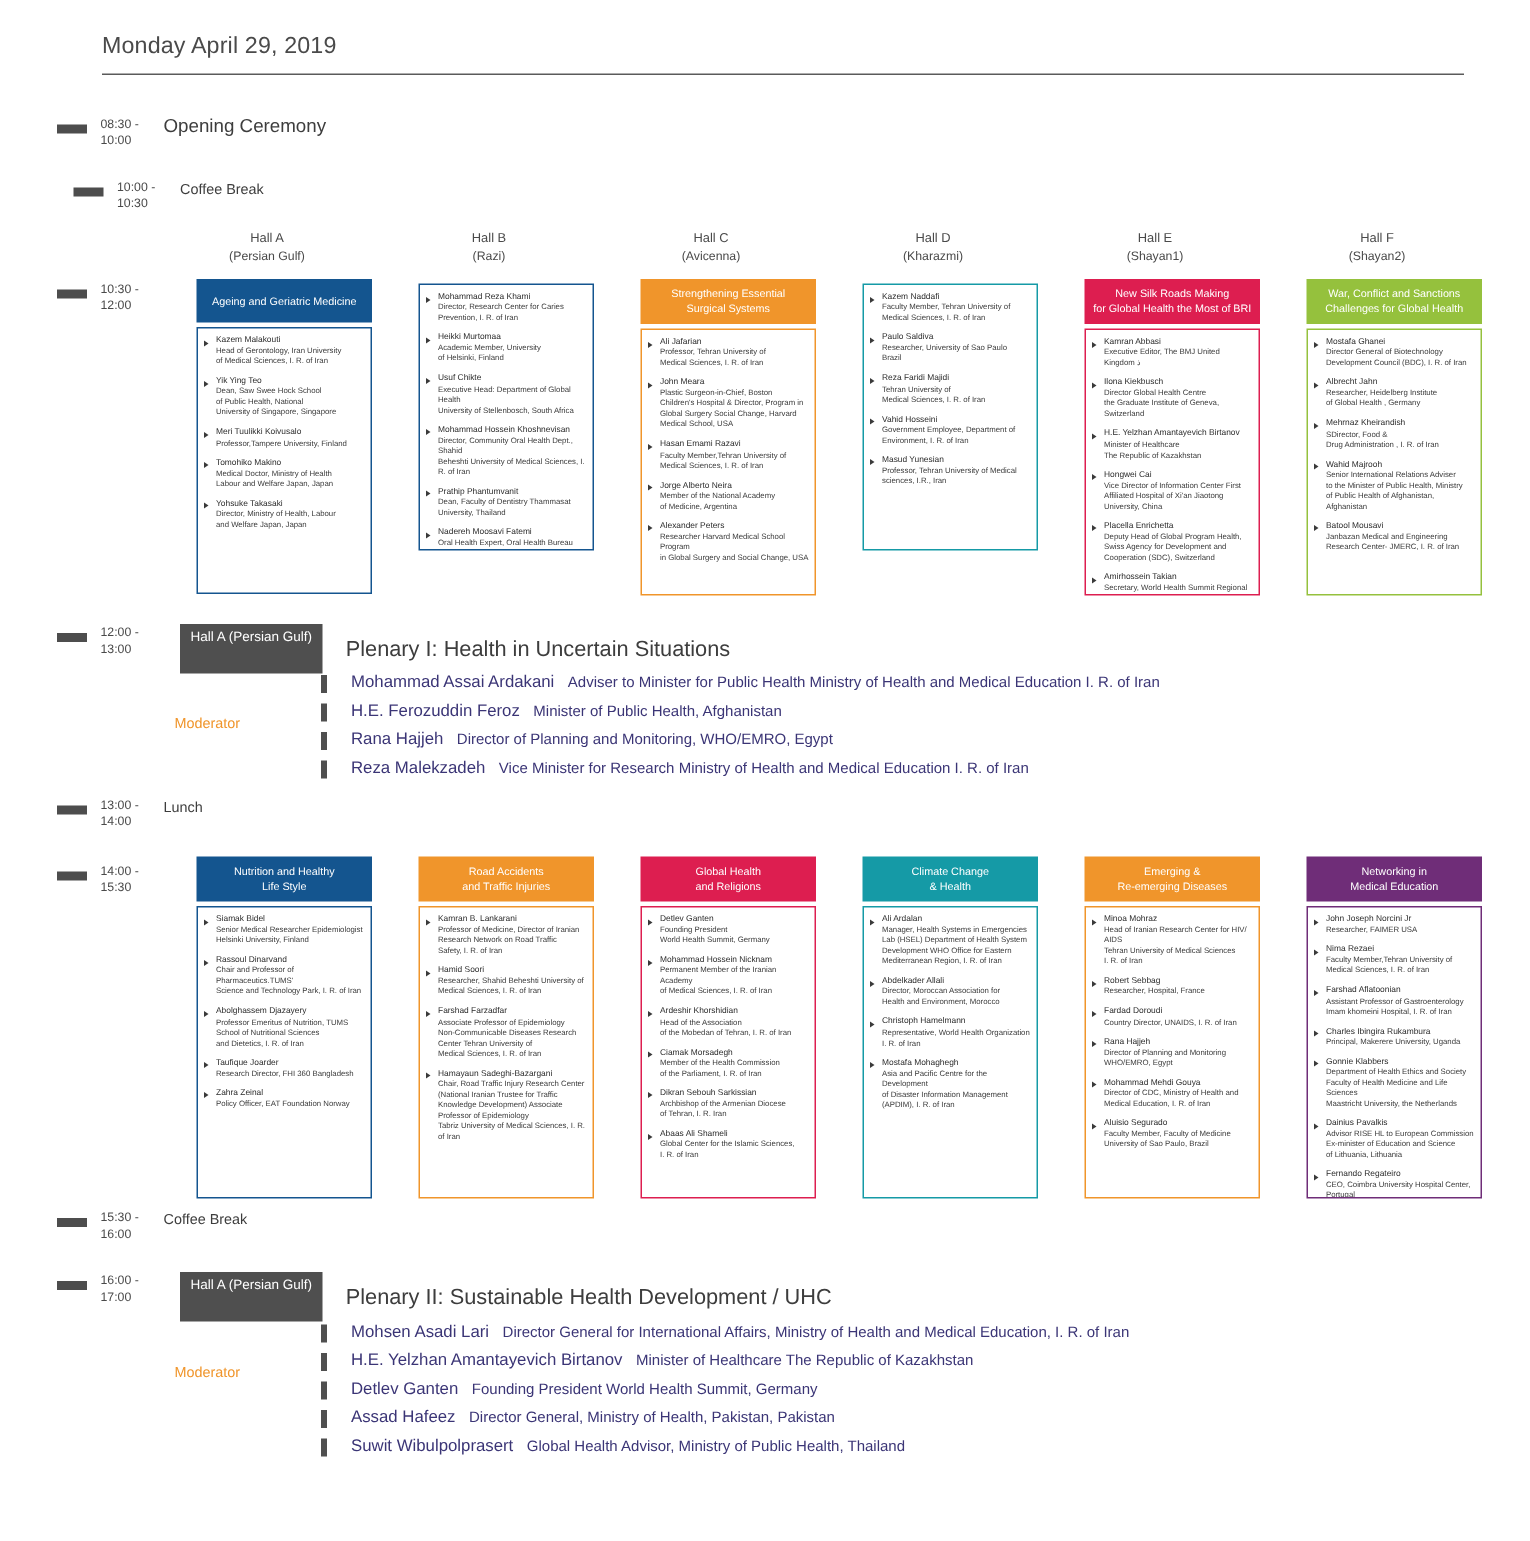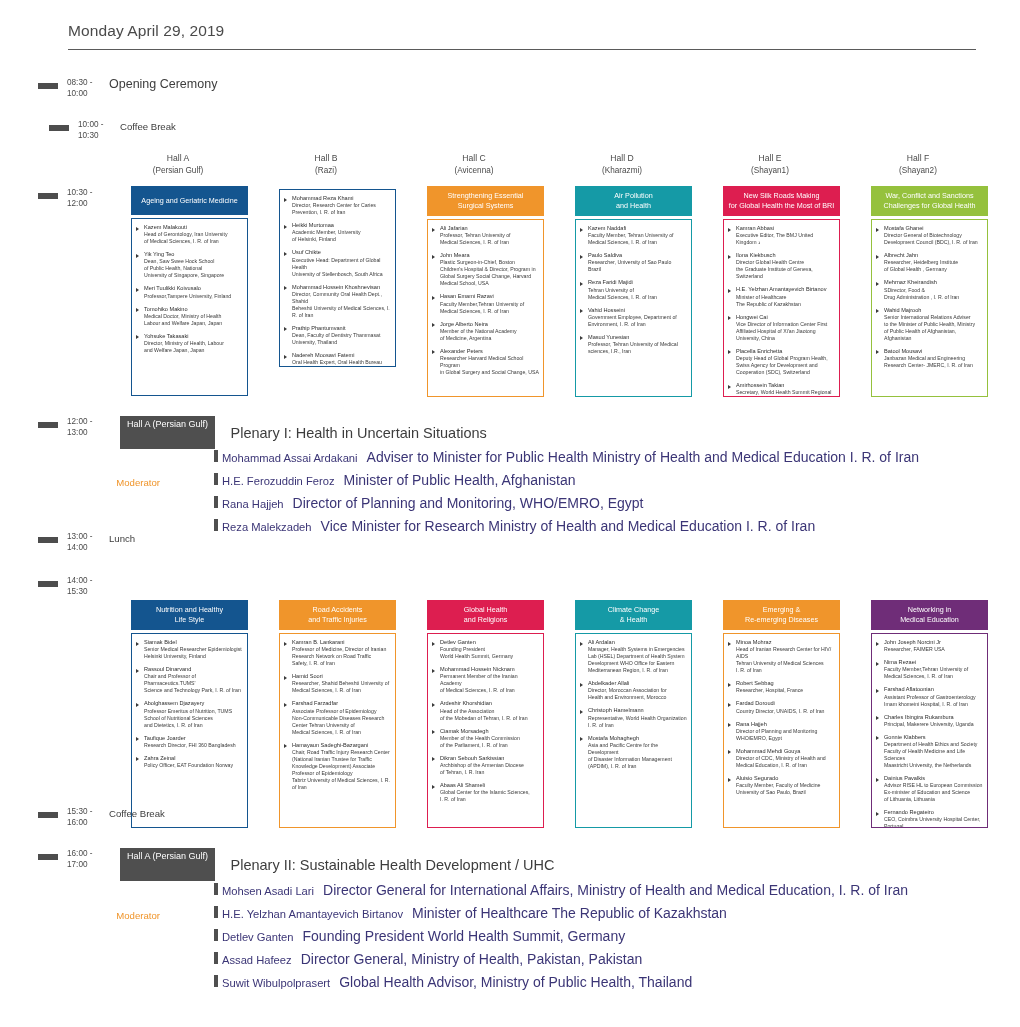--- a/index.html
+++ b/index.html
@@ -170,36 +170,36 @@
     width: 90px;
     margin-top: 25px;
   }
   .pl-list {
     position: absolute;
   }
   .pl-row {
     display: flex;
     align-items: baseline;
     margin-bottom: 7px;
-    padding-left: 8px;
+    padding-left: 20px;
     position: relative;
   }
   .pl-row .bar {
     position: absolute;
     left: 0; top: 1px;
     width: 4px; height: 12px;
     background: #4f4f4f;
   }
   .pl-name {
     font-size: 11.2px;
     color: #3b3576;
     white-space: nowrap;
   }
   .pl-role {
-    font-size: 14px;
+    font-size: 10px;
     color: #3b3576;
     margin-left: 9px;
     white-space: nowrap;
   }
 </style>
 </head>
 <body>
 
 <div class="page-header">
   <div class="page-title">Monday April 29, 2019</div>
@@ -372,22 +372,20 @@
         </div>
         <div class="spk">
           <span class="tri"></span>
           <span class="nm">Alexander Peters</span>
           <span class="af">Researcher Harvard Medical School Program
 in Global Surgery and Social Change, USA</span>
         </div>
       </div>
     </div>
     <div class="col">
-      <div class="topic-bar" style="background: rgb(21, 154, 166); white-space: pre-line;">Air Pollution
-and Health</div>
       <div class="speaker-box" style="border-color: rgb(21, 154, 166);">
         <div class="spk">
           <span class="tri"></span>
           <span class="nm">Kazem Naddafi</span>
           <span class="af">Faculty Member, Tehran University of
 Medical Sciences, I. R. of Iran</span>
         </div>
         <div class="spk">
           <span class="tri"></span>
           <span class="nm">Paulo Saldiva</span>
@@ -541,21 +539,21 @@
 </div>
 
 <div class="time-row" style="left:38px; top:574px;">
   <div class="dash"></div>
   <div class="time-block">
     <div>14:00 -</div>
     <div>15:30</div>
   </div>
 </div>
 
-<div class="grid" style="top:600px;align-items:flex-end;" id="afternoon-grid">
+<div class="grid" style="top:571px;align-items:flex-end;" id="afternoon-grid">
     <div class="col">
       <div class="topic-bar" style="background: rgb(20, 85, 143); white-space: pre-line;">Nutrition and Healthy
 Life Style</div>
       <div class="speaker-box short" style="border-color: rgb(20, 85, 143);">
         <div class="spk">
           <span class="tri"></span>
           <span class="nm">Siamak Bidel</span>
           <span class="af">Senior Medical Researcher Epidemiologist
 Helsinki University, Finland</span>
         </div>

